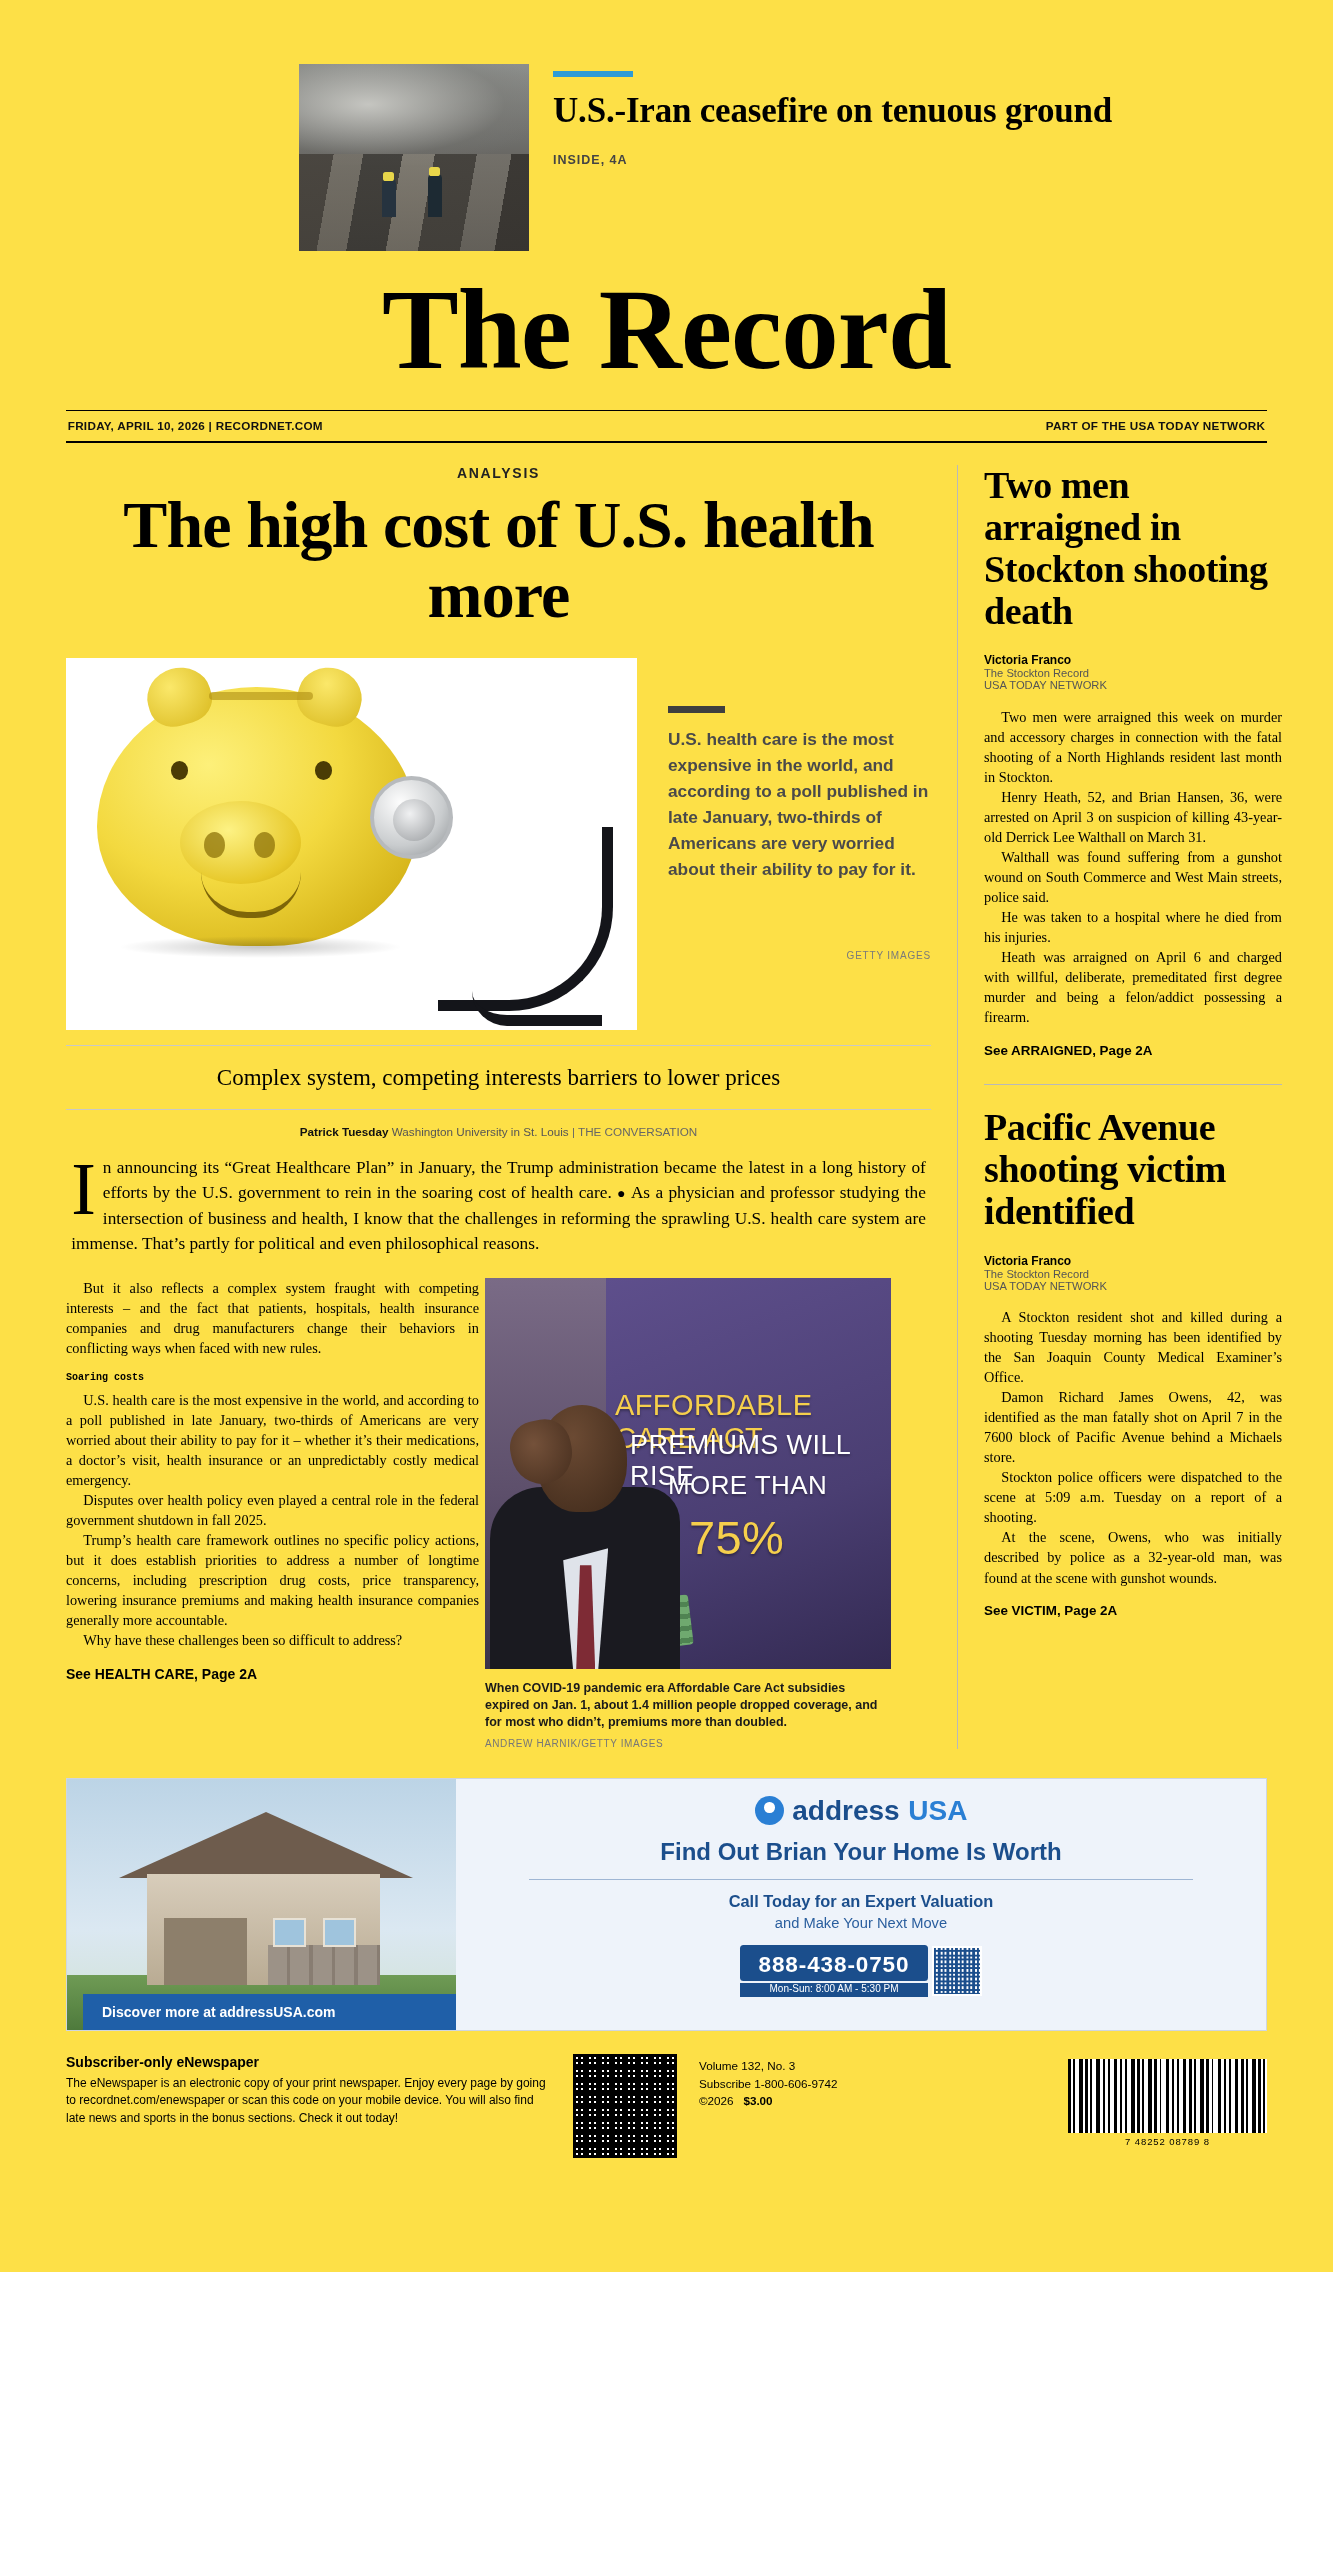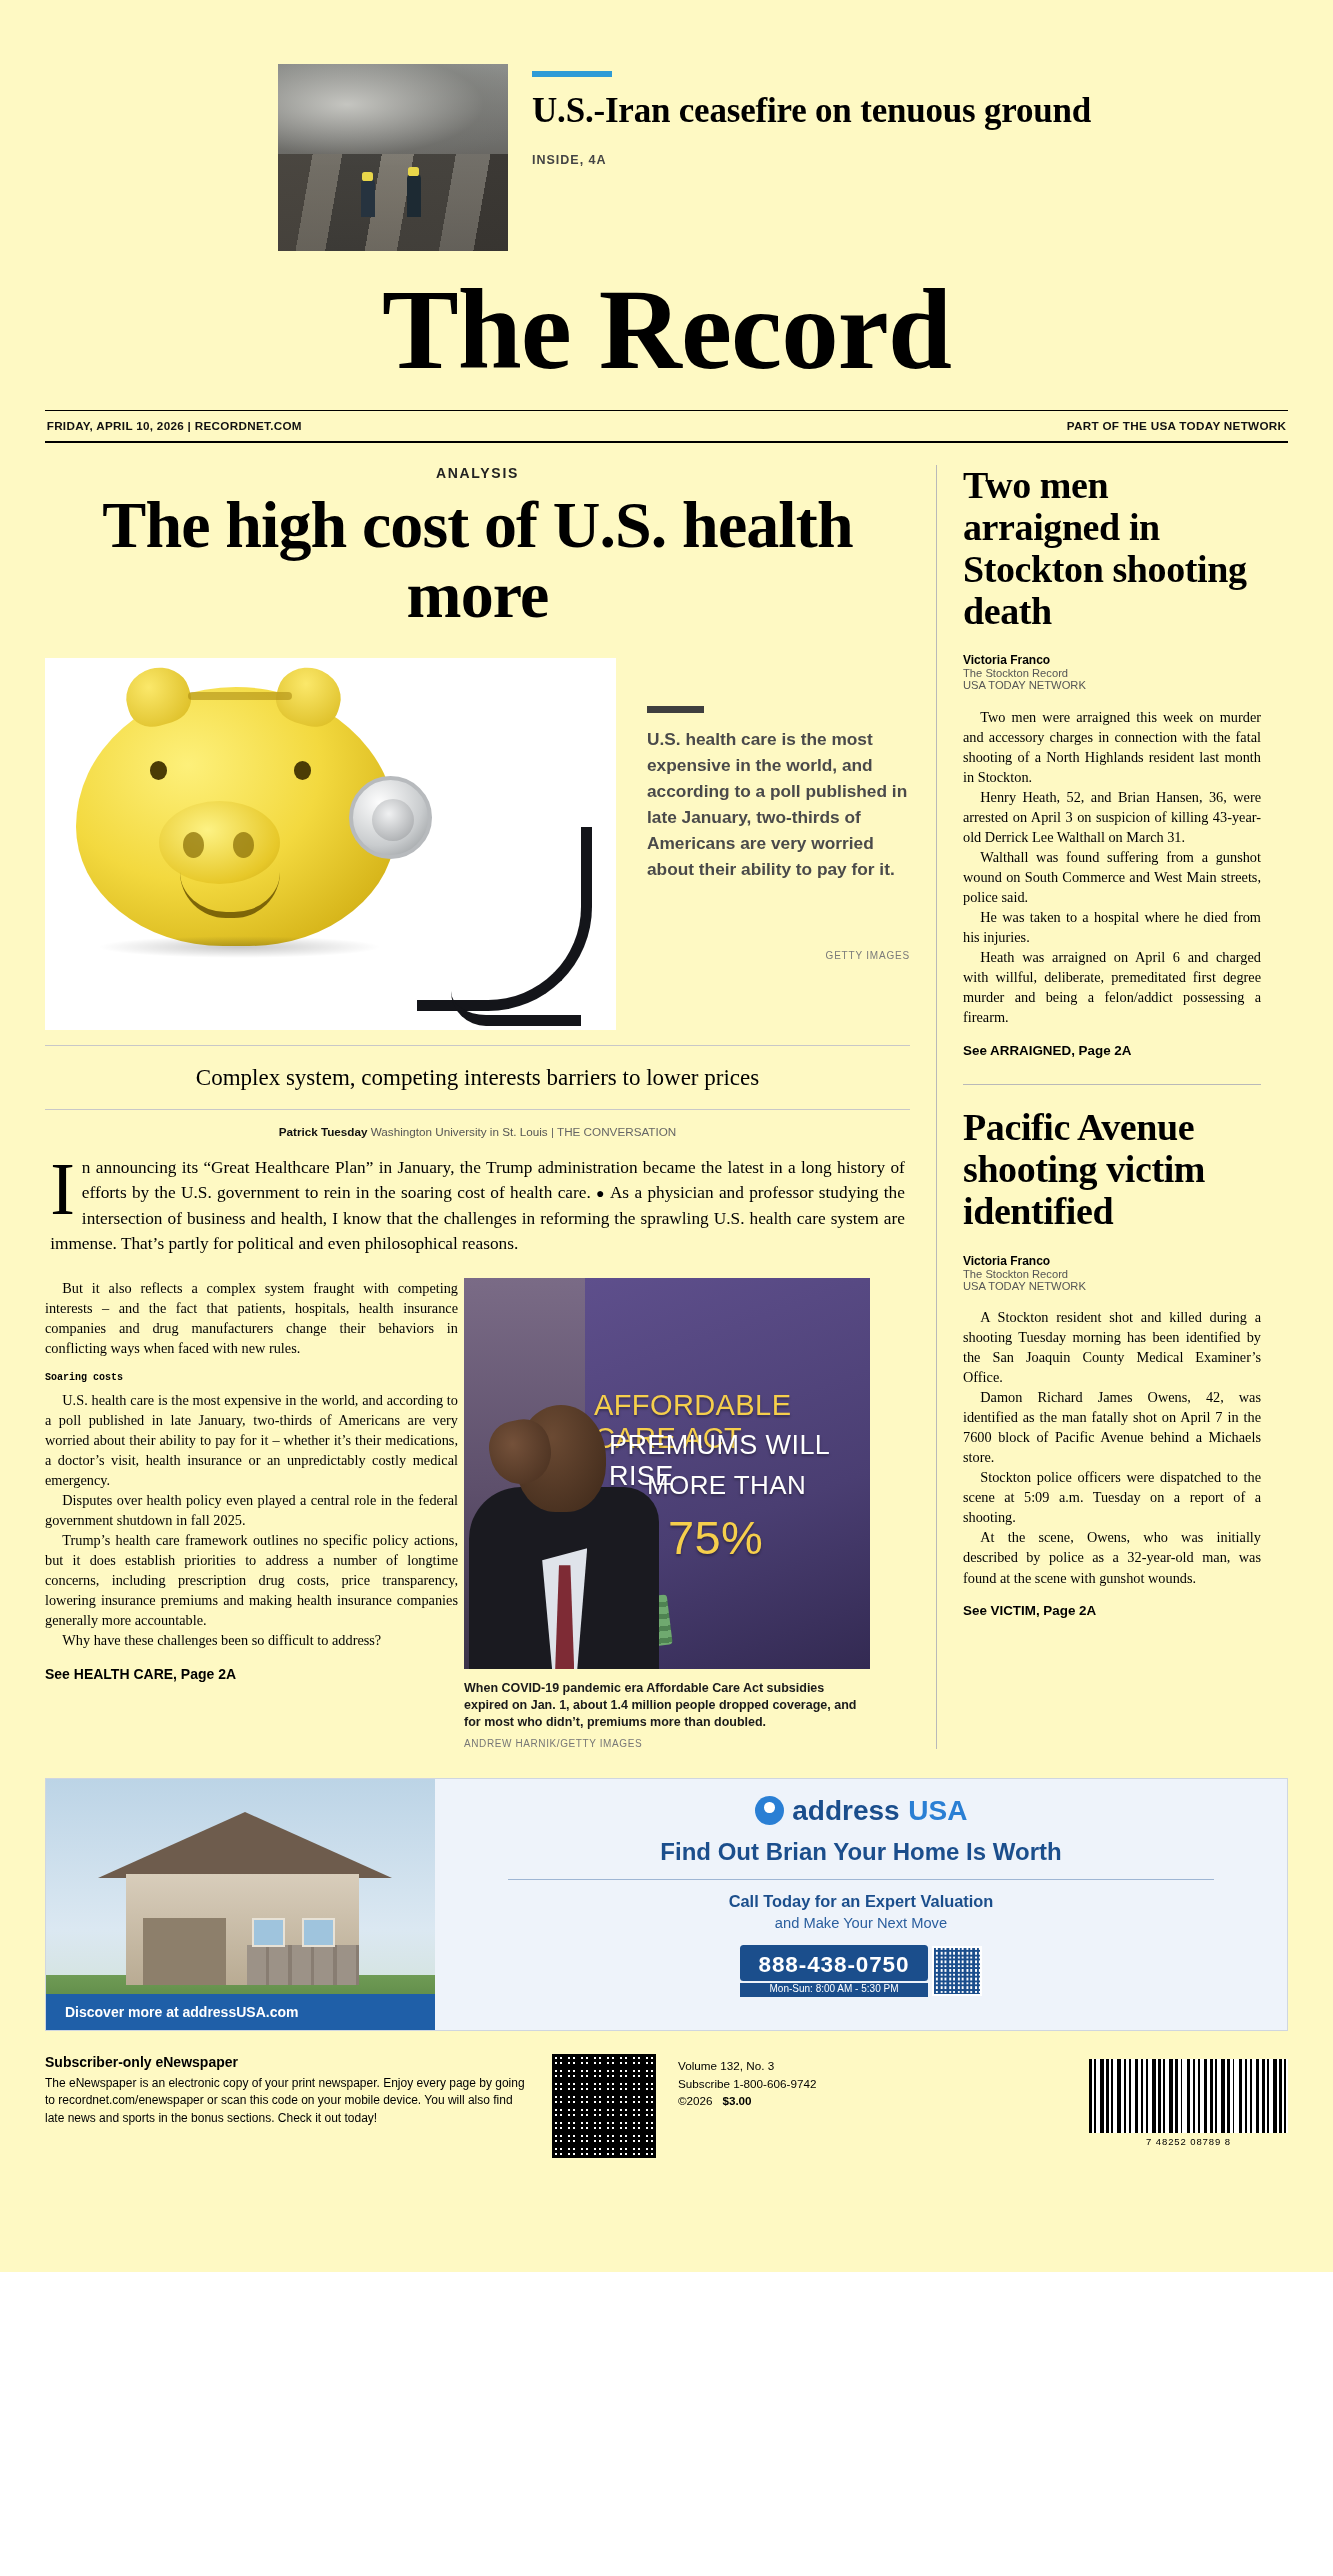--- a/index.html
+++ b/index.html
@@ -12,23 +12,23 @@
     height: 2576px;
     font-family: "Liberation Serif", serif;
     color: #000;
     position: relative;
     overflow: hidden;
   }
   .page {
     width: 1333px;
     height: 2272px;
     position: relative;
-    background: #fef9c3;
+    background: #fde047;
     box-sizing: border-box;
-    padding: 0 45px;
+    padding: 0 66px;
   }
 
   
   .teaser {
     display: flex;
     align-items: flex-start;
     padding-top: 64px;
     padding-left: 233px;
     gap: 24px;
   }
@@ -416,21 +416,21 @@
     position: absolute; left: 52px; bottom: 152px; width: 0; height: 0;
     border-left: 147px solid transparent; border-right: 147px solid transparent;
     border-bottom: 66px solid #6e5c4d;
   }
   .ad-garage { position: absolute; left: 97px; bottom: 45px; width: 83px; height: 67px; background: #8d7f6b; }
   .ad-win { position: absolute; bottom: 83px; width: 33px; height: 29px; background: #9fc4dd; border: 2.6px solid #e8e2d6; box-sizing: border-box;}
   .ad-win.w1 { left: 206px; }
   .ad-win.w2 { left: 256px; }
   .ad-stone { position: absolute; left: 201px; bottom: 45px; width: 112px; height: 40px; background: repeating-linear-gradient(90deg,#9c9287 0 19px,#887d72 19px 22.5px);}
   .ad-cta {
-    position: absolute; left: 0; bottom: 0; width: 100%; height: 36px;
+    position: absolute; left: 16px; bottom: 0; width: 100%; height: 36px;
     background: #1f5fa8; color: #fff;
     font-family: "Liberation Sans", sans-serif; font-size: 14px; font-weight: 700;
     display: flex; align-items: center; padding-left: 19px; box-sizing: border-box;
   }
   .ad-right { flex: 1; text-align: center; padding: 15.6px 21px; box-sizing: border-box; }
   .ad-brand {
     font-family: "Liberation Sans", sans-serif; font-size: 28px; font-weight: 700; color: #1b4e8c;
     display: flex; align-items: center; justify-content: center; gap: 8.6px;
   }
   .ad-brand .mark {

